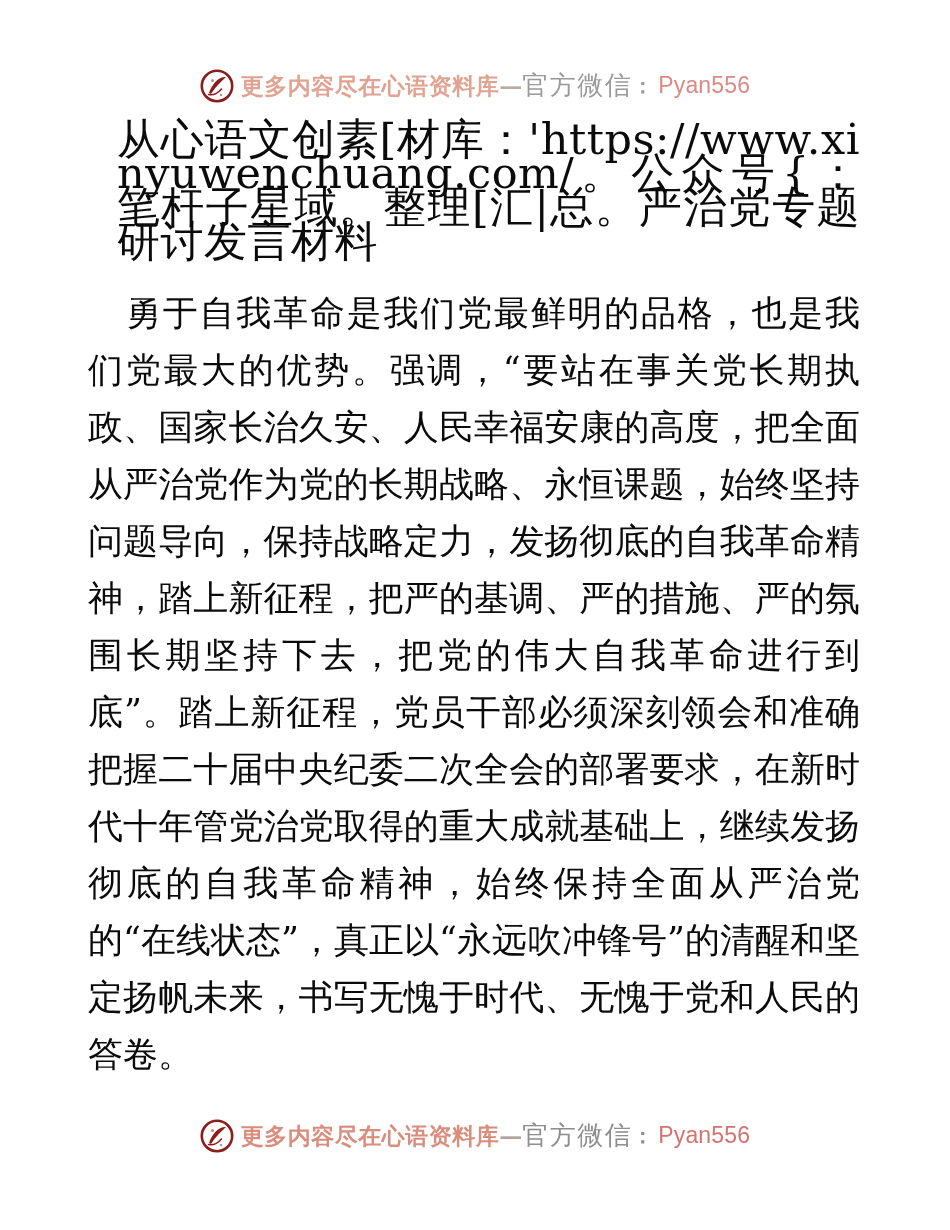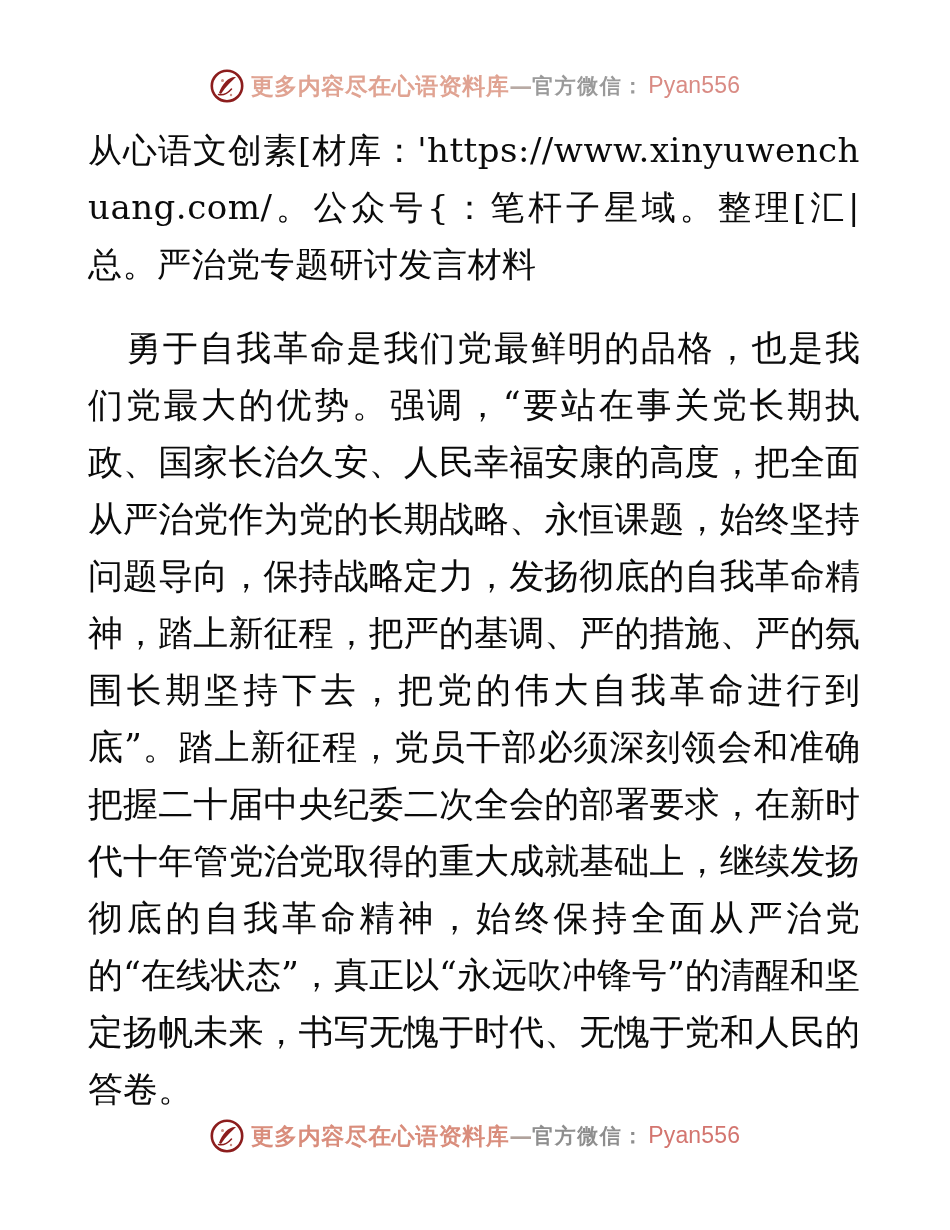--- a/index.html
+++ b/index.html
@@ -51,22 +51,22 @@
     line-height: 1;
   }
   .wm-sep {
     font-family: "DejaVu Serif", "Liberation Serif", serif;
     font-weight: 700;
     font-size: 23px;
     line-height: 1;
   }
   .wm-official {
     font-family: "DejaVu Serif", "Liberation Serif", serif;
-    font-weight: 700;
-    font-size: 21px;
+    font-weight: 400;
+    font-size: 26px;
     letter-spacing: 1.5px;
     line-height: 1;
   }
   .wm-colon {
     font-family: "DejaVu Serif", "Liberation Serif", serif;
     font-weight: 700;
     font-size: 21px;
     line-height: 1;
   }
   .wm-handle {
@@ -93,23 +93,24 @@
     color: #0b0b0b;
     text-align: justify;
     text-justify: inter-character;
     font-family: "DejaVu Serif", "Liberation Serif", serif;
     font-weight: 400;
     letter-spacing: 0px;
     word-break: break-all;
   }
 
   .para-source {
-    font-size: 34px;
-    line-height: 57px;
+    font-size: 43px;
+    line-height: 34px;
     letter-spacing: 0.5px;
+    margin-left: 29px;
   }
 
   .para-main {
     margin-top: 27px;
     text-indent: 38px;
     font-size: 35px;
     line-height: 57px;
   }
 
   .para-main:last-child { margin-bottom: 0; }

